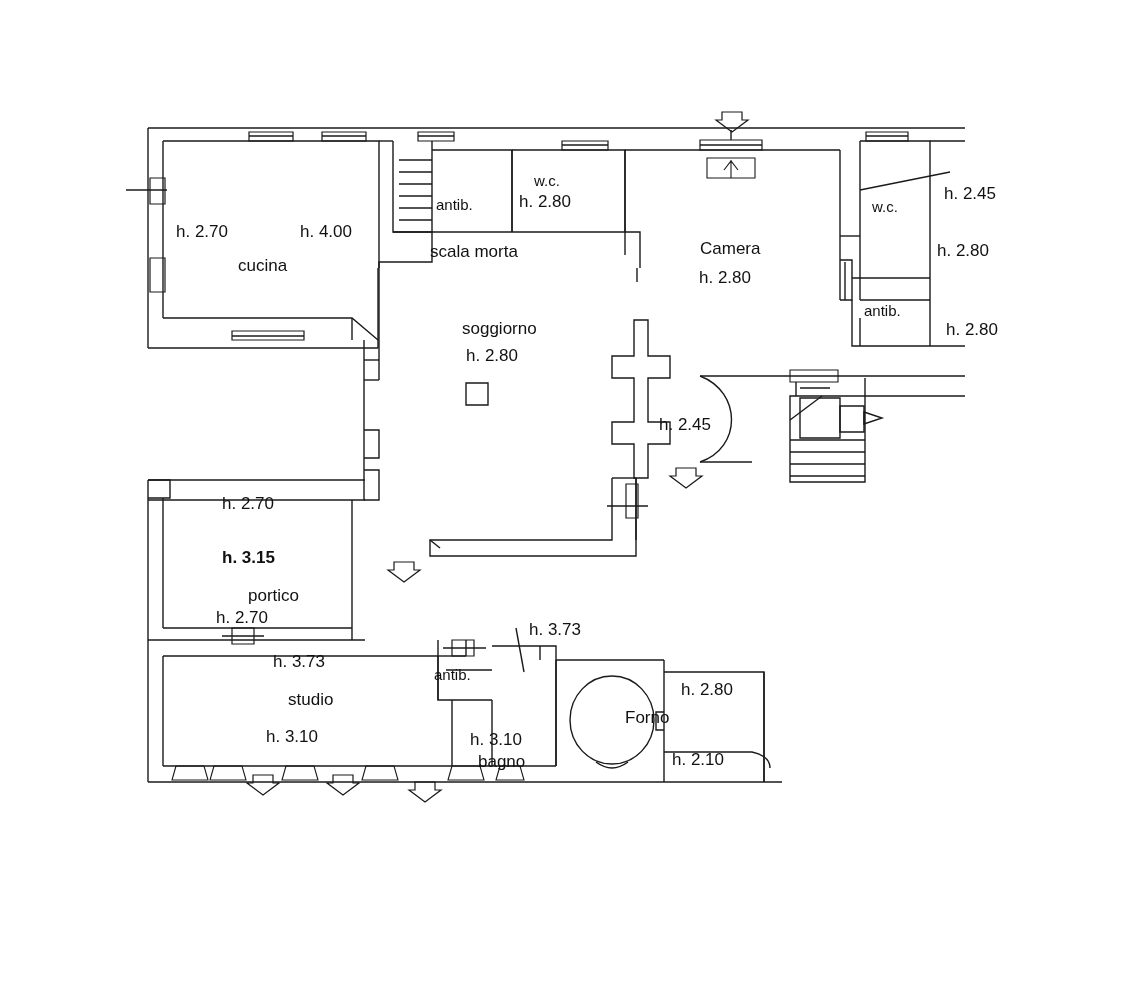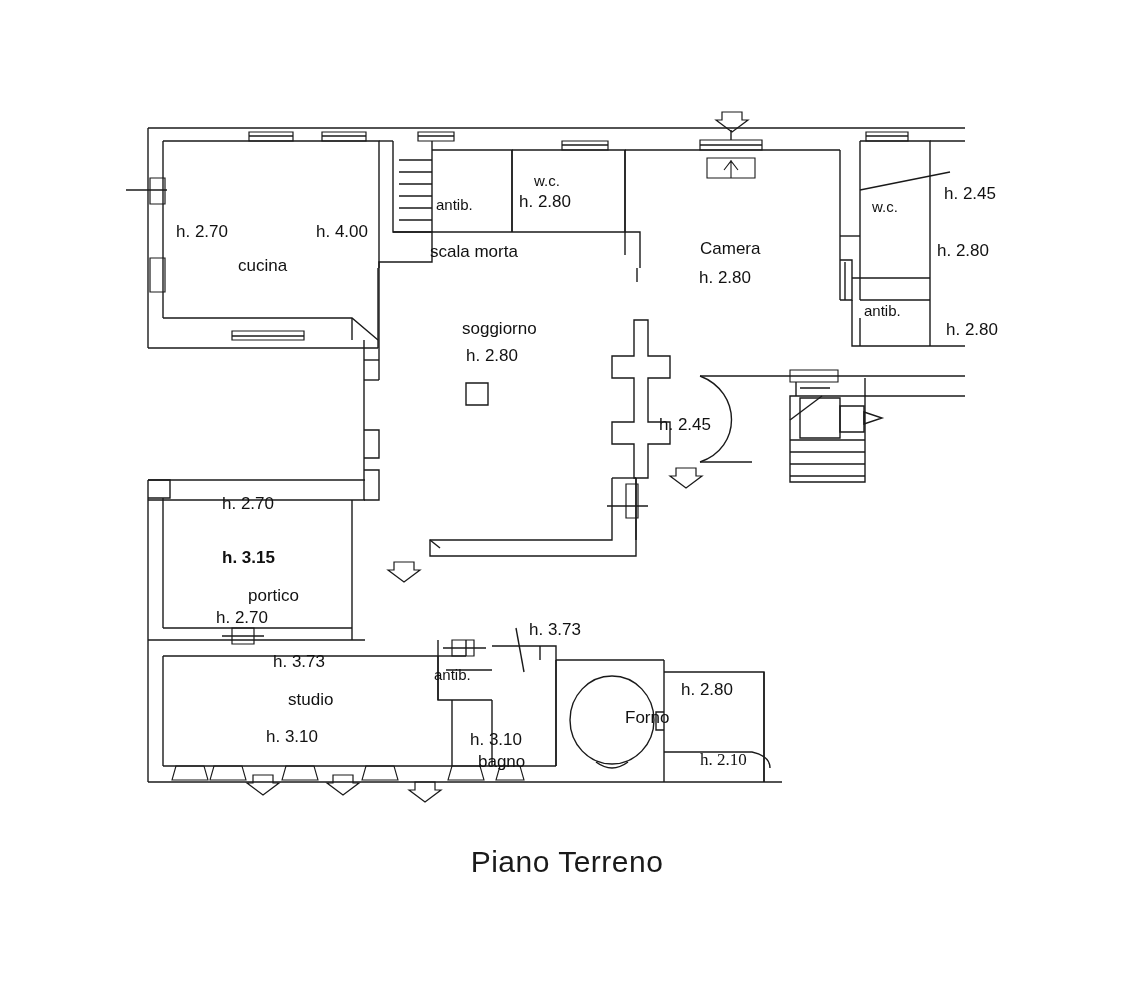--- a/index.html
+++ b/index.html
@@ -216,21 +216,21 @@
       <path d="M764 672 V 782"></path>
       <path d="M664 712 h -8 v 18 h 8"></path>
       <ellipse cx="612" cy="720" rx="42" ry="44"></ellipse>
       <path d="M596 762 q 16 12 32 0"></path>
       <path d="M664 752 H 752 q 18 4 18 16"></path>
       <path d="M556 660 V 766"></path>
     </g>
   </svg>
 
   <div class="lbl h" style="left:176px; top:222px;">h. 2.70</div>
-  <div class="lbl h" style="left:300px; top:222px;margin-left:16px;">h. 4.00</div>
+  <div class="lbl h" style="left:300px; top:222px;">h. 4.00</div>
   <div class="lbl room" style="left:238px; top:256px;">cucina</div>
 
   <div class="lbl small" style="left:436px; top:196px;">antib.</div>
   <div class="lbl h" style="left:430px; top:242px;">scala morta</div>
 
   <div class="lbl small" style="left:534px; top:172px;">w.c.</div>
   <div class="lbl h" style="left:519px; top:192px;">h. 2.80</div>
 
   <div class="lbl room" style="left:700px; top:239px;">Camera</div>
   <div class="lbl h" style="left:699px; top:268px;">h. 2.80</div>
@@ -254,17 +254,16 @@
   <div class="lbl room" style="left:288px; top:690px;">studio</div>
   <div class="lbl h" style="left:266px; top:727px;">h. 3.10</div>
 
   <div class="lbl h" style="left:529px; top:620px;">h. 3.73</div>
   <div class="lbl small" style="left:434px; top:666px;">antib.</div>
   <div class="lbl room" style="left:478px; top:704px;margin-top:48px;">bagno</div>
   <div class="lbl h" style="left:470px; top:730px;">h. 3.10</div>
 
   <div class="lbl room" style="left:586px; top:708px;margin-left:39px;">Forno</div>
   <div class="lbl h" style="left:681px; top:680px;">h. 2.80</div>
-  <div class="lbl h" style="left:700px; top:750px;font-family:Liberation Serif, serif;">h. 2.10</div>
-
-  <div id="plan-title">Piano Terreno</div>
+  <div class="lbl h" style="left:672px; top:750px;">h. 2.10</div>
+
 
 </div>
 
 </body></html>

